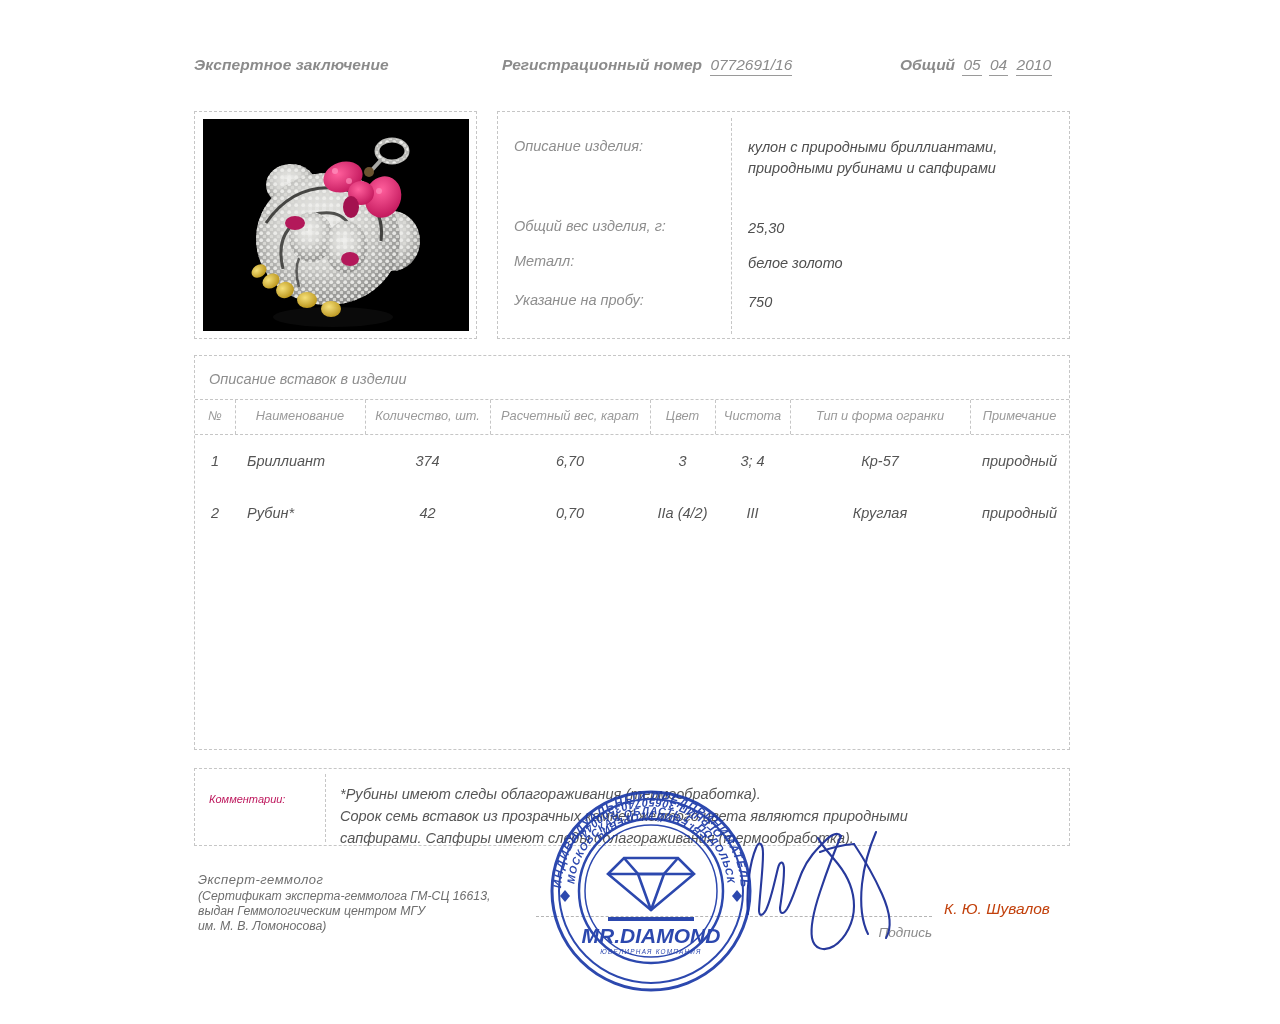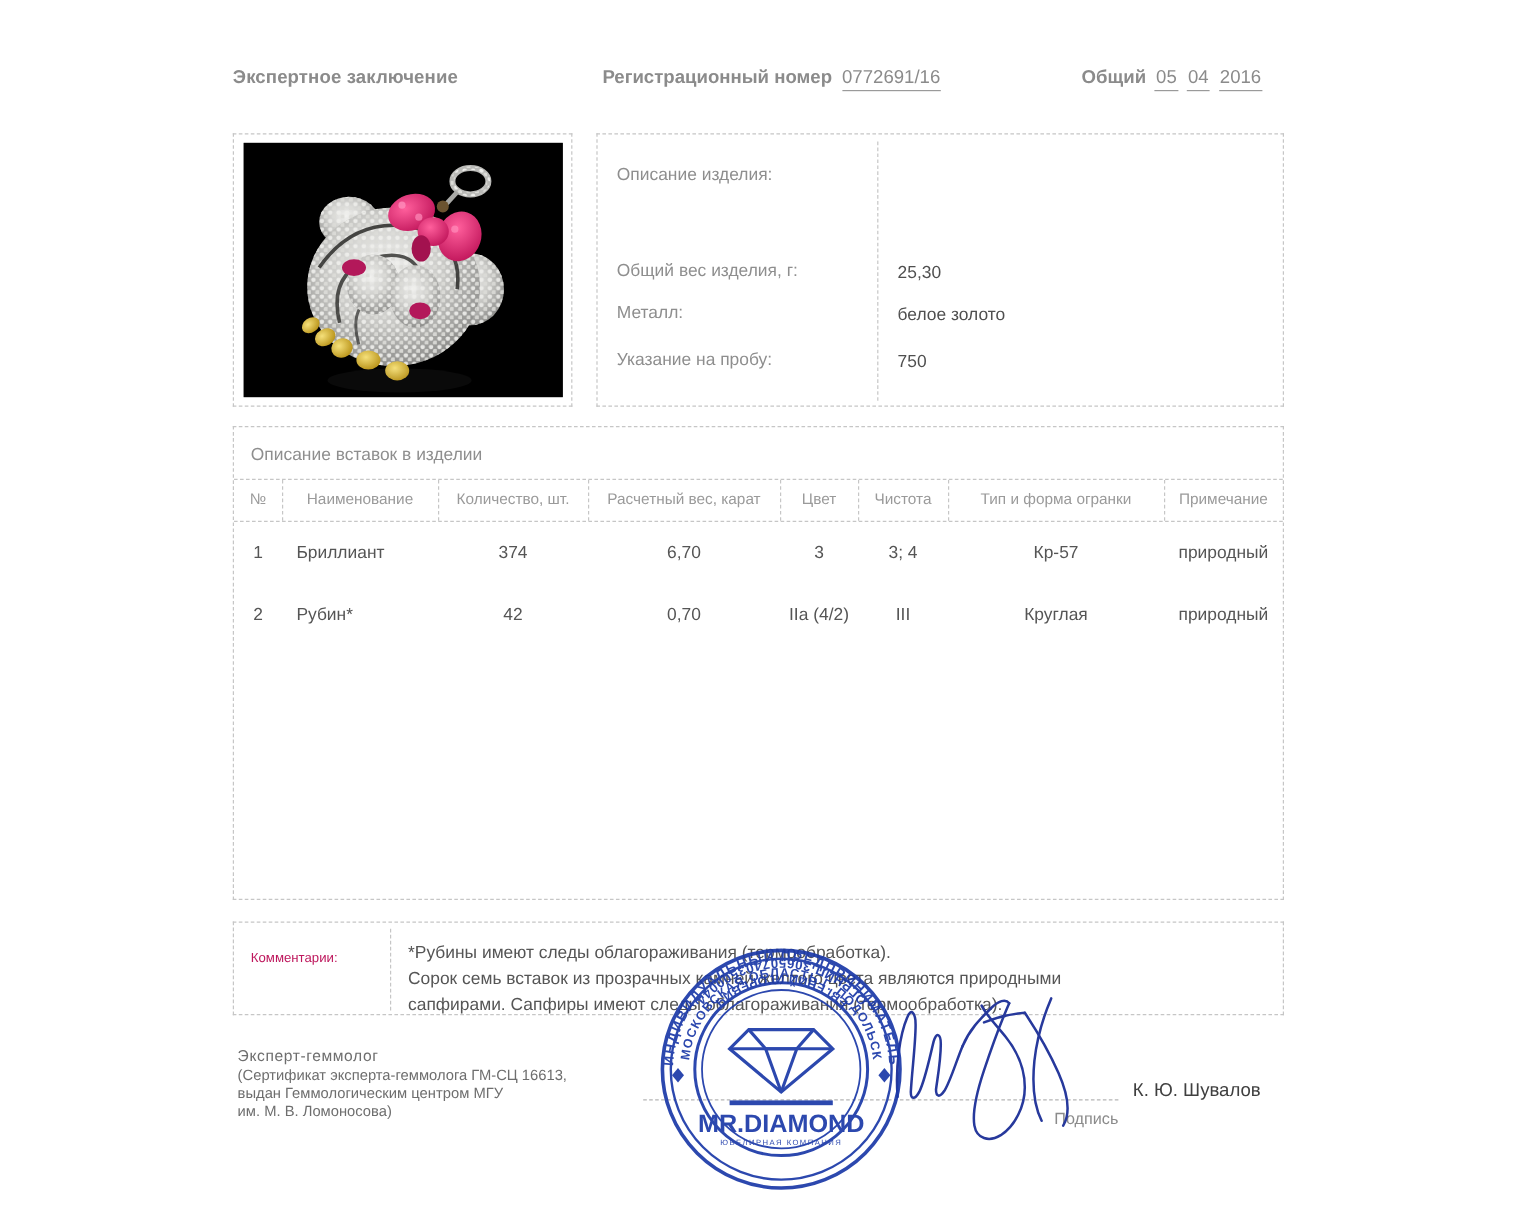--- a/index.html
+++ b/index.html
@@ -7,20 +7,21 @@
     margin: 0; padding: 0;
     width: 1280px; height: 1024px;
     background: #ffffff;
     font-family: "Liberation Sans", sans-serif;
     overflow: hidden;
   }
   #page {
     position: relative;
     width: 1280px; height: 768px;
     background: #fff;
+    font-style: italic;
   }
 
   
   .hdr {
     position: absolute;
     left: 194px; top: 56px;
     width: 876px; height: 28px;
     display: flex;
     align-items: baseline;
     color: #8b8b8b;
@@ -139,21 +140,21 @@
   #sig-line {
     position: absolute; left: 536px; top: 916px; width: 396px; height: 0;
     border-top: 1px dashed #b5b5b5;
   }
   #sig-caption {
     position: absolute; left: 536px; top: 925px; width: 396px;
     text-align: right; color: #8b8b8b; font-size: 13.5px;
   }
   #expert-name {
     position: absolute; left: 944px; top: 900px;
-    color: #404040; font-size: 15.5px; white-space: nowrap;
+    color: #c2410c; font-size: 15.5px; white-space: nowrap;
   }
 
   
   #stamp {
     position: absolute; left: 546px; top: 786px;
     width: 210px; height: 210px;
     opacity: .92;
     pointer-events: none;
   }
   
@@ -171,21 +172,21 @@
   <div class="hdr">
     <span class="hdr-title">Экспертное заключение</span>
     <span class="hdr-reg">
       <b>Регистрационный номер</b>
       <span class="uline">0772691/16</span>
     </span>
     <span class="hdr-date">
       <b>Общий</b>
       <span class="dpart">05</span>
       <span class="dpart">04</span>
-      <span class="dpart">2016</span>
+      <span class="dpart">2010</span>
     </span>
   </div>
 
   <div class="dash" id="photo-panel">
     <div id="photo">
       <svg viewBox="0 0 266 212" width="266" height="212" aria-hidden="true">
         <defs>
           <radialGradient id="pavRG" cx="45%" cy="38%" r="62%">
             <stop offset="0%" stop-color="#f2f2f0"></stop>
             <stop offset="55%" stop-color="#c9c9c6"></stop>
@@ -252,20 +253,22 @@
 
         <ellipse cx="130" cy="198" rx="60" ry="10" fill="#ffffff" opacity=".04"></ellipse>
       </svg>
     </div>
   </div>
 
   <div class="dash" id="desc-panel">
     <div id="desc-divider"></div>
 
     <div class="desc-label" style="top:26px">Описание изделия:</div>
+    <div class="desc-value" style="top:25px;white-space:pre-line">кулон с природными бриллиантами,
+природными рубинами и сапфирами</div>
 
     <div class="desc-label" style="top:106px">Общий вес изделия, г:</div>
     <div class="desc-value" style="top:106px">25,30</div>
 
     <div class="desc-label" style="top:141px">Металл:</div>
     <div class="desc-value" style="top:141px">белое золото</div>
 
     <div class="desc-label" style="top:180px">Указание на пробу:</div>
     <div class="desc-value" style="top:180px">750</div>
   </div>

